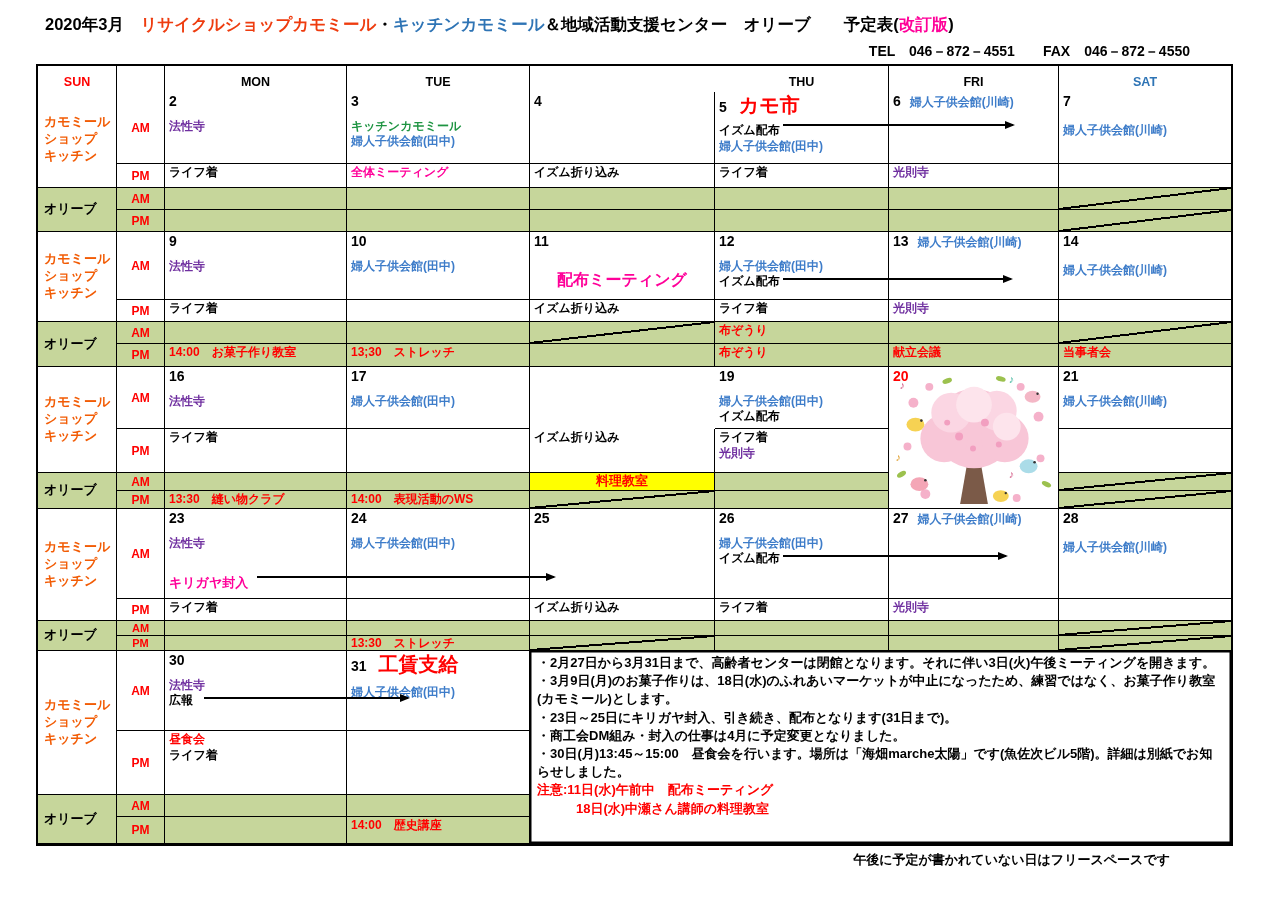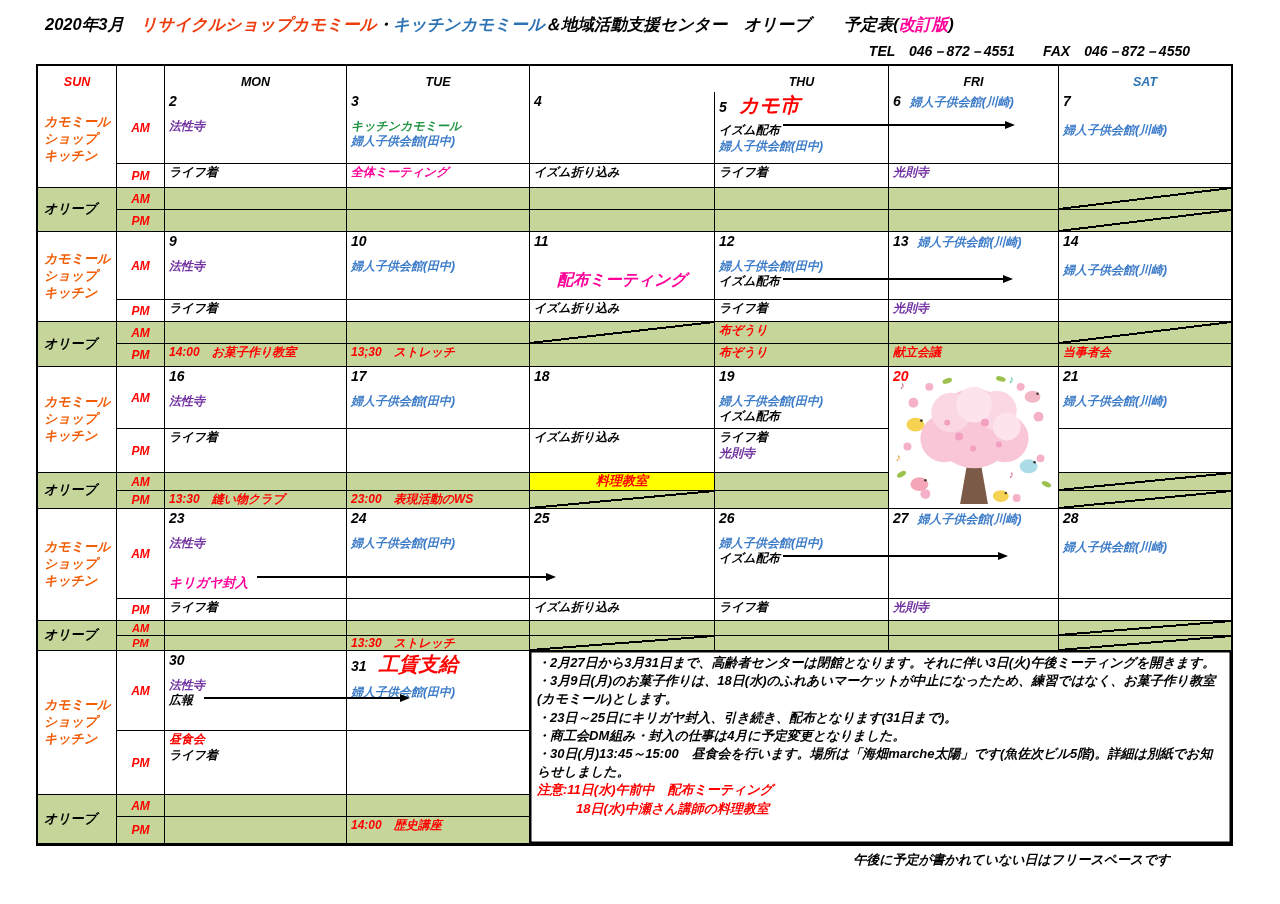--- a/index.html
+++ b/index.html
@@ -1,16 +1,16 @@
 <!DOCTYPE html>
 <html><head>
 <meta charset="utf-8">
 <style>
   html,body{margin:0;padding:0;background:#fff;}
-  .page{width:1233px;height:904px;background:#fff;font-family:"Liberation Sans","DejaVu Sans",sans-serif;overflow:hidden;font-style:italic;}
+  .page{width:1233px;height:904px;background:#fff;font-family:"Liberation Sans","DejaVu Sans",sans-serif;overflow:hidden;}
   .title{padding:14px 0 0 45px;font-size:16.5px;font-weight:700;white-space:nowrap;}
   .title .orange{color:#ee3c0f;}
   .title .blue{color:#2e74b5;}
   .title .mag{color:#ff0099;}
   .contact{width:1194px;margin-left:36px;text-align:right;padding:7px 40px 3px 0;font-size:14px;font-weight:700;box-sizing:border-box;}
   .grid{position:relative;margin-left:36px;width:1194px;background:#fff;border:2px solid #000;box-sizing:content-box;
         display:grid;
         grid-template-columns:79px 48px 182px 183px 185px 174px 170px 173px;
         grid-template-rows:26px 72px 24px 22px 22px 68px 22px 22px 23px 62px 44px 18px 18px 90px 22px 15px 15px 80px 64px 22px 27px;}
   .c{border-right:1px solid #000;border-bottom:1px solid #000;padding:1px 4px;position:relative;background:#fff;overflow:hidden;box-sizing:border-box;}
@@ -214,23 +214,20 @@
     <div class="c ap ov" style="grid-area:12/2">AM</div>
     <div class="c ap ov" style="grid-area:13/2">PM</div>
 
     <div class="c" style="grid-area:10/3">
       <div class="dn">16</div>
       <div class="t pur gap">法性寺</div>
     </div>
     <div class="c" style="grid-area:10/4">
       <div class="dn">17</div>
       <div class="t blue gap">婦人子供会館(田中)</div>
-    </div>
-    <div class="c" style="grid-area:10/5">
-      <div class="dn">18</div>
     </div>
     <div class="c" style="grid-area:10/6">
       <div class="dn">19</div>
       <div class="t blue gap">婦人子供会館(田中)</div>
       <div class="t">イズム配布</div>
     </div>
     <div class="c treecell" style="grid-area:10/7/14/8">
       <div class="dn red">20</div>
       <svg viewBox="0 0 170 142" width="170" height="141">
         <rect x="0" y="0" width="170" height="142" fill="#ffffff"></rect>
@@ -298,21 +295,21 @@
     <div class="c yl" style="grid-area:12/5">
         <div class="t red" style="font-size:13px">料理教室</div>
       </div>
     <div class="c ov" style="grid-area:12/6"></div>
     <div class="c ov diag" style="grid-area:12/8"></div>
 
     <div class="c ov" style="grid-area:13/3">
         <div class="t red">13:30　縫い物クラブ</div>
       </div>
     <div class="c ov" style="grid-area:13/4">
-        <div class="t red">23:00　表現活動のWS</div>
+        <div class="t red">14:00　表現活動のWS</div>
       </div>
     <div class="c ov diag" style="grid-area:13/5"></div>
     <div class="c ov" style="grid-area:13/6"></div>
     <div class="c ov diag" style="grid-area:13/8"></div>
 
     <div class="c lab kamo" style="grid-area:14/1/16/2">カモミール
 ショップ
 キッチン</div>
     <div class="c ap" style="grid-area:14/2">AM</div>
     <div class="c ap" style="grid-area:15/2">PM</div>

